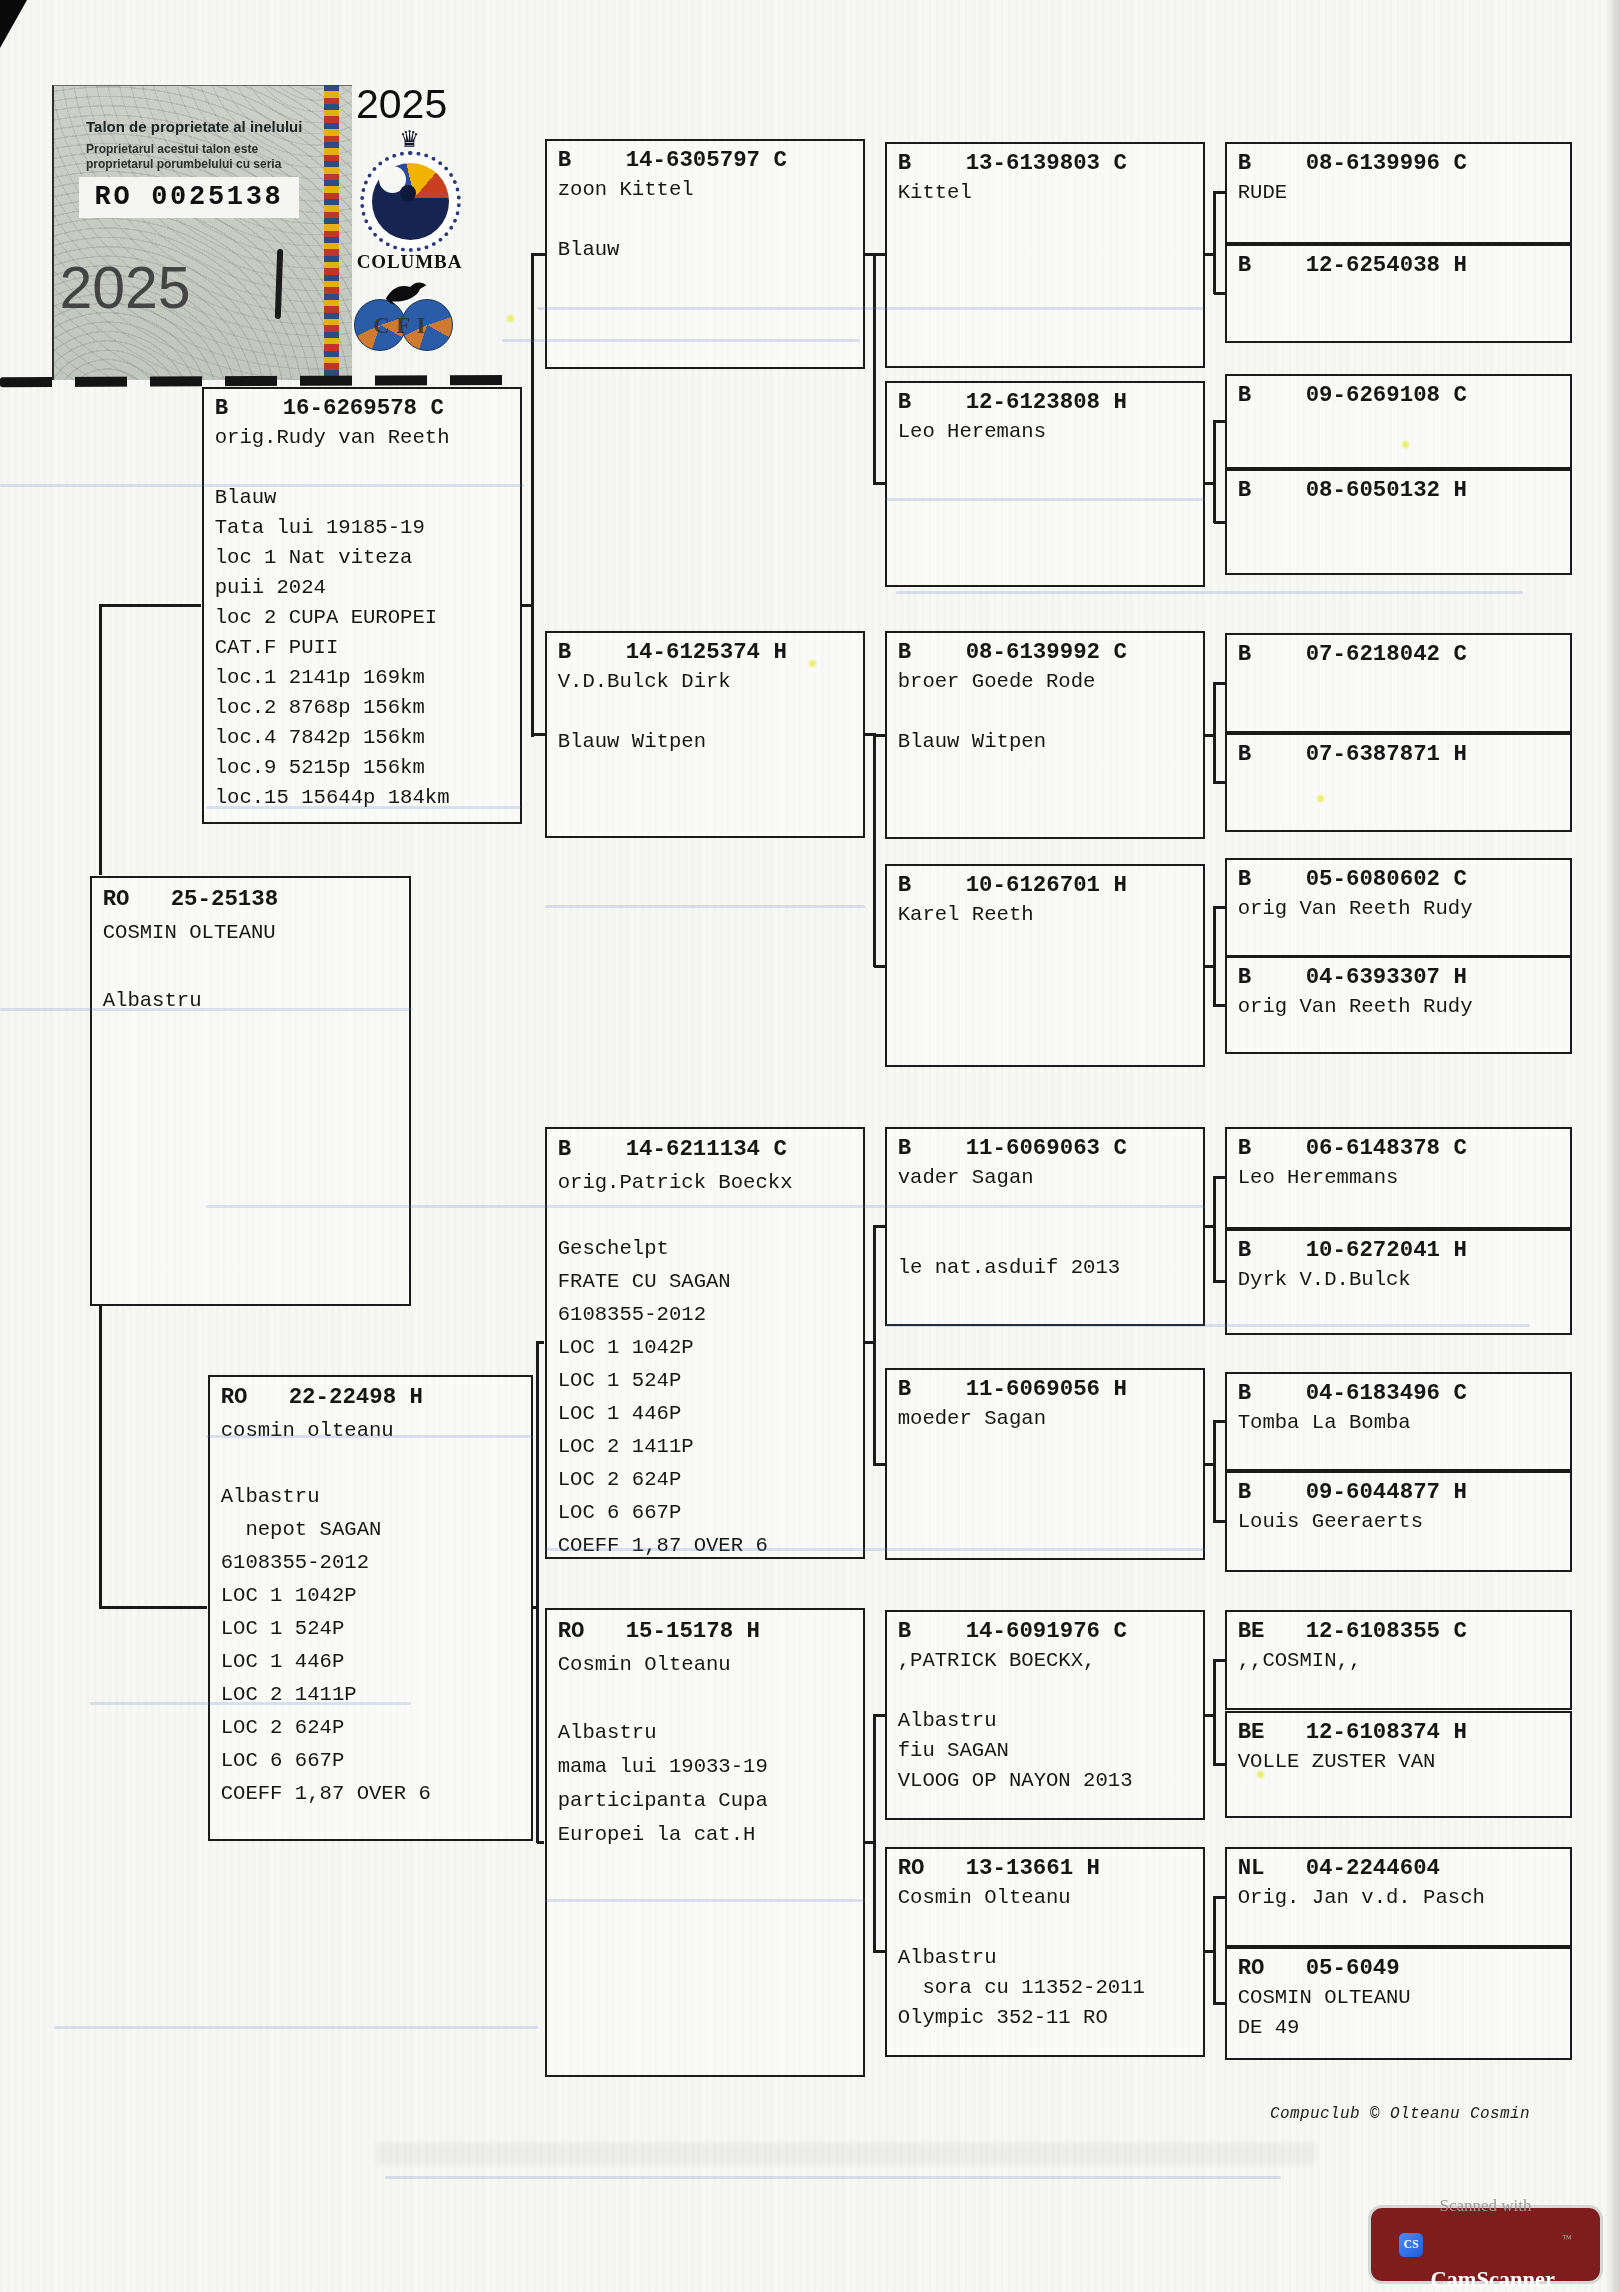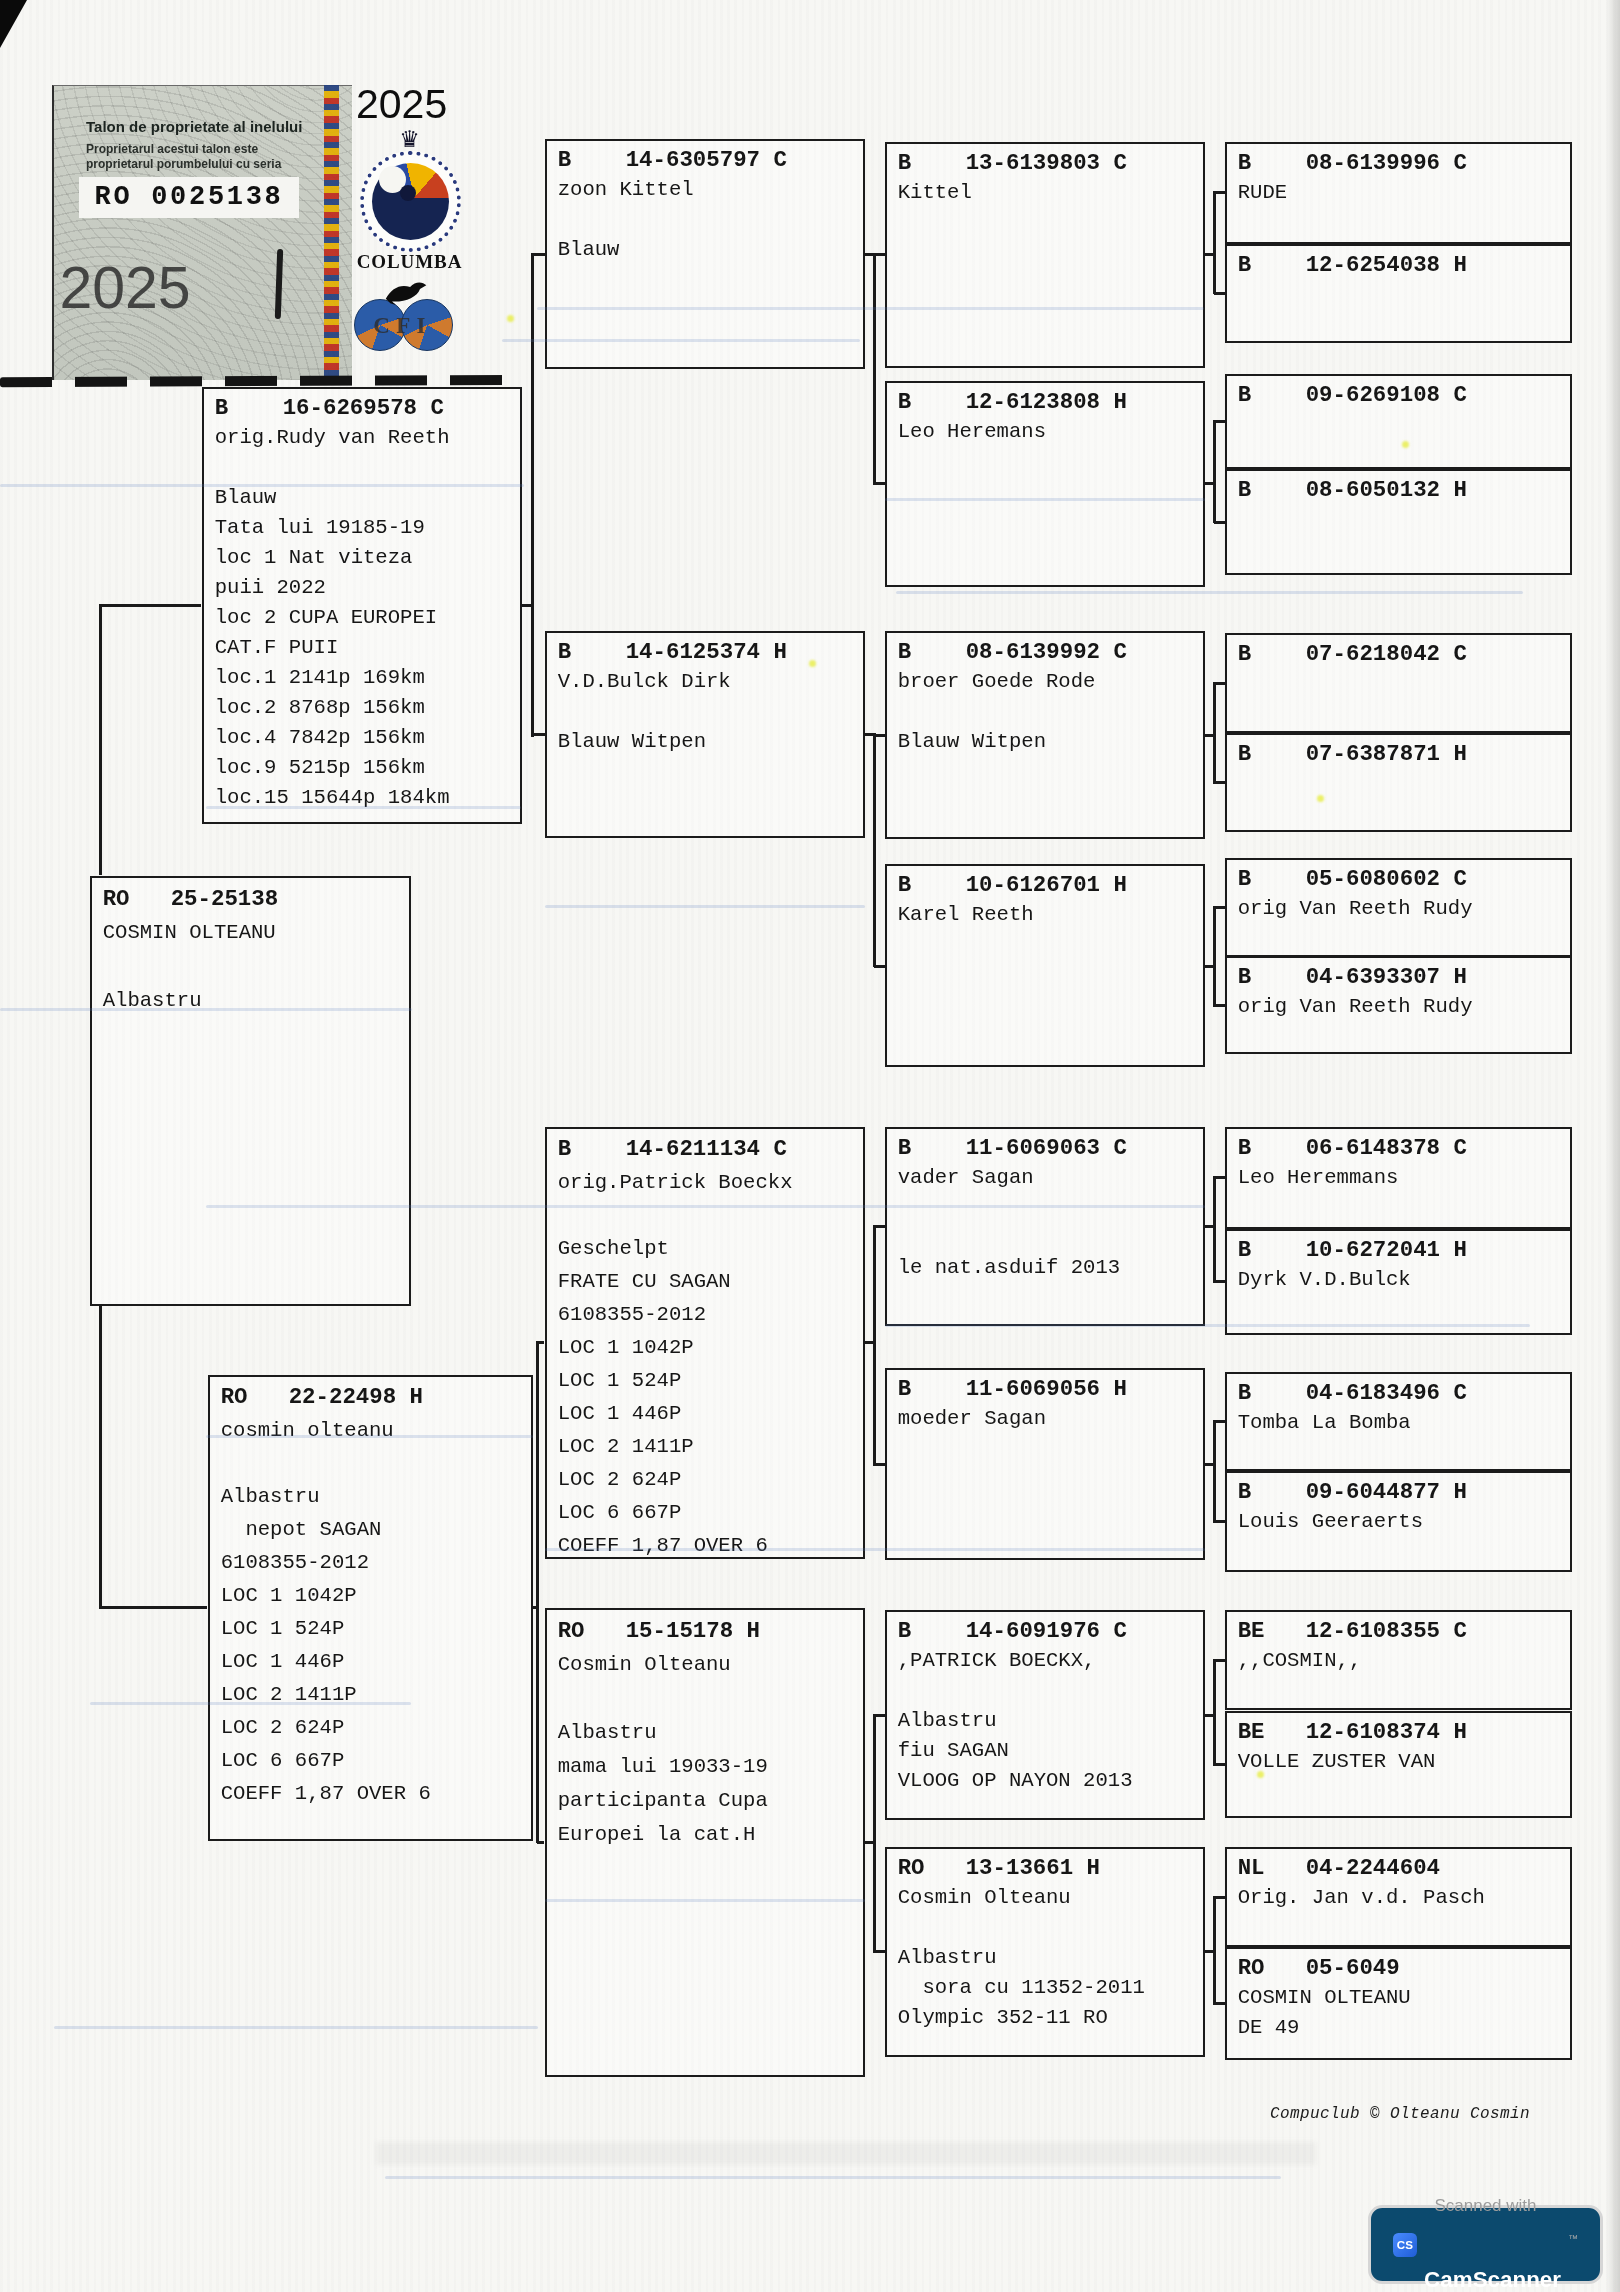--- a/index.html
+++ b/index.html
@@ -77,24 +77,24 @@
   .speck{position:absolute;width:7.2px;height:7.2px;border-radius:50%;background:#e6ec38;opacity:.75;filter:blur(0.9px);}
 
   
   .owner{position:absolute;left:54px;top:1915px;}
   .owner-name{font-size:28px;font-weight:700;letter-spacing:0.9px;}
   .owner-line{font-size:23px;line-height:34px;}
 
   .credit{position:absolute;left:1270px;top:2105px;font-size:16px;font-style:italic;color:#1c1c1c;letter-spacing:0.4px;}
 
   
-  .badge{position:absolute;left:1368px;top:2205px;width:235px;height:79px;background:#0c4a6e;
+  .badge{position:absolute;left:1368px;top:2205px;width:235px;height:79px;background:#7f1d1d;
         border:3.6px solid #d6d6d6;border-radius:14.3px;box-sizing:border-box;
         display:flex;flex-direction:column;align-items:center;justify-content:center;gap:19px;
-        font-family:Liberation Sans, sans-serif;}
+        font-family:Liberation Serif, serif;}
   .badge .scanned{color:#9c9c9c;font-size:17px;line-height:17px;}
   .badge .row{display:flex;align-items:flex-start;gap:7.2px;}
   .badge .cs{width:24px;height:24px;border-radius:5.4px;background:linear-gradient(135deg,#4a8cff,#1f5dd6);
         color:#fff;font-size:11.6px;font-weight:700;display:flex;align-items:center;justify-content:center;}
   .badge .brand{color:#fff;font-size:22.4px;font-weight:700;margin-top:34px;}
   .badge .tm{color:#aaa;font-size:9.9px;align-self:flex-start;}
 </style>
 </head>
 <body>
 
@@ -144,21 +144,21 @@
         <div class="pline"></div>
         <div class="pline">Albastru</div>
       </div>
       <div class="pbox" style="left: 202px; top: 387px; width: 320px; height: 437px; --lh: 30px;">
         <div class="pbox-h"><span class="cc">B</span><span>16-6269578 C</span></div>
         <div class="pline">orig.Rudy van Reeth</div>
         <div class="pline"></div>
         <div class="pline">Blauw</div>
         <div class="pline">Tata lui 19185-19</div>
         <div class="pline">loc 1 Nat viteza</div>
-        <div class="pline">puii 2022</div>
+        <div class="pline">puii 2024</div>
         <div class="pline">loc 2 CUPA EUROPEI</div>
         <div class="pline">CAT.F PUII</div>
         <div class="pline">loc.1 2141p 169km</div>
         <div class="pline">loc.2 8768p 156km</div>
         <div class="pline">loc.4 7842p 156km</div>
         <div class="pline">loc.9 5215p 156km</div>
         <div class="pline">loc.15 15644p 184km</div>
       </div>
       <div class="pbox" style="left: 208px; top: 1375px; width: 325px; height: 466px; --lh: 33px;">
         <div class="pbox-h"><span class="cc">RO</span><span>22-22498 H</span></div>

